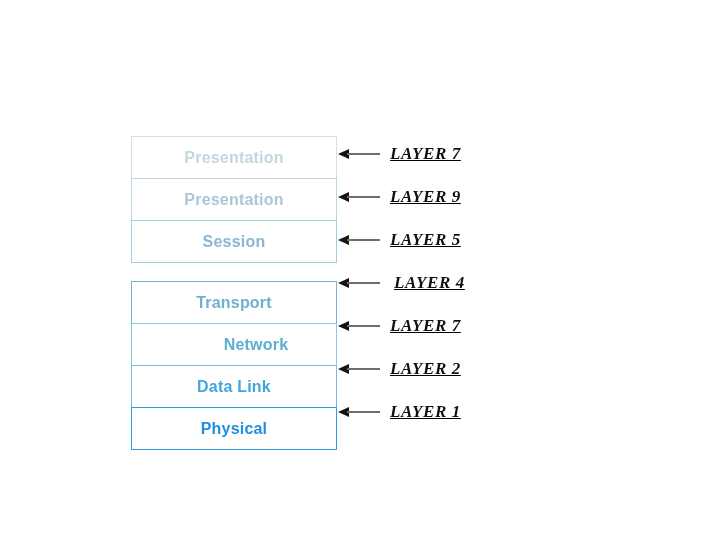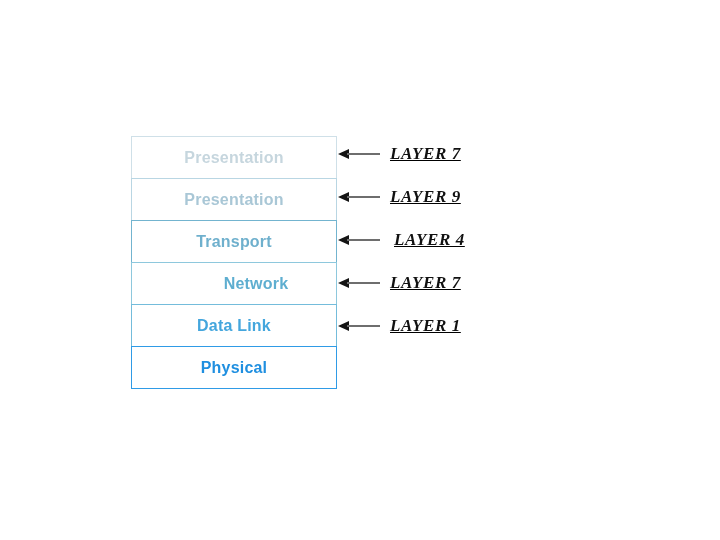--- a/index.html
+++ b/index.html
@@ -120,22 +120,25 @@
   <div id="layer-stack">
 
     <div class="layer-box" style="border-color: rgb(207, 224, 232);">
       <span class="layer-label" style="color: rgb(198, 214, 222);">Presentation</span>
     </div>
 
     <div class="layer-box" style="border-color: rgb(185, 214, 227);">
       <span class="layer-label" style="color: rgb(169, 199, 214);">Presentation</span>
     </div>
 
-
-    <div class="layer-box" style="border-color: rgb(115, 180, 207);">
+    <div class="layer-box" style="border-color: rgb(165, 207, 224);">
+      <span class="layer-label" style="color: rgb(135, 184, 207);">Session</span>
+    </div>
+
+    <div class="layer-box" style="border-color: rgb(115, 180, 207); margin-top: 19px;">
       <span class="layer-label" style="color: rgb(111, 176, 205);">Transport</span>
     </div>
 
     <div class="layer-box" style="border-color: rgb(142, 200, 221);">
       <span class="layer-label" style="color: rgb(94, 174, 208); padding-left: 44px;">Network</span>
     </div>
 
     <div class="layer-box" style="border-color: rgb(116, 188, 219);">
       <span class="layer-label" style="color: rgb(68, 166, 221);">Data Link</span>
     </div>
@@ -157,37 +160,51 @@
     </div>
 
     <div class="annotation-row">
       <span class="arrow">
         <span class="arrow-head" style="border-right-color: rgb(20, 20, 20);"></span>
           <span class="arrow-shaft" style="background: rgb(110, 110, 110);"></span>
       </span>
       <span class="annotation-text" style="color: rgb(17, 17, 17);">LAYER 9</span>
     </div>
 
+    <div class="annotation-row">
+      <span class="arrow">
+        <span class="arrow-head" style="border-right-color: rgb(20, 20, 20);"></span>
+          <span class="arrow-shaft" style="background: rgb(110, 110, 110);"></span>
+      </span>
+      <span class="annotation-text" style="color: rgb(17, 17, 17);">LAYER 5</span>
+    </div>
 
     <div class="annotation-row">
       <span class="arrow">
         <span class="arrow-head" style="border-right-color: rgb(20, 20, 20);"></span>
           <span class="arrow-shaft" style="background: rgb(110, 110, 110);"></span>
       </span>
       <span class="annotation-text" style="color: rgb(17, 17, 17); margin-left: 12px;">LAYER 4</span>
     </div>
 
     <div class="annotation-row">
       <span class="arrow">
         <span class="arrow-head" style="border-right-color: rgb(20, 20, 20);"></span>
           <span class="arrow-shaft" style="background: rgb(110, 110, 110);"></span>
       </span>
       <span class="annotation-text" style="color: rgb(17, 17, 17);">LAYER 7</span>
     </div>
 
+    <div class="annotation-row">
+      <span class="arrow">
+        <span class="arrow-head" style="border-right-color: rgb(20, 20, 20);"></span>
+          <span class="arrow-shaft" style="background: rgb(110, 110, 110);"></span>
+      </span>
+      <span class="annotation-text" style="color: rgb(17, 17, 17);">LAYER 2</span>
+    </div>
 
     <div class="annotation-row">
       <span class="arrow">
         <span class="arrow-head" style="border-right-color: rgb(20, 20, 20);"></span>
           <span class="arrow-shaft" style="background: rgb(110, 110, 110);"></span>
       </span>
       <span class="annotation-text" style="color: rgb(17, 17, 17);">LAYER 1</span>
     </div>
 
   </div>

